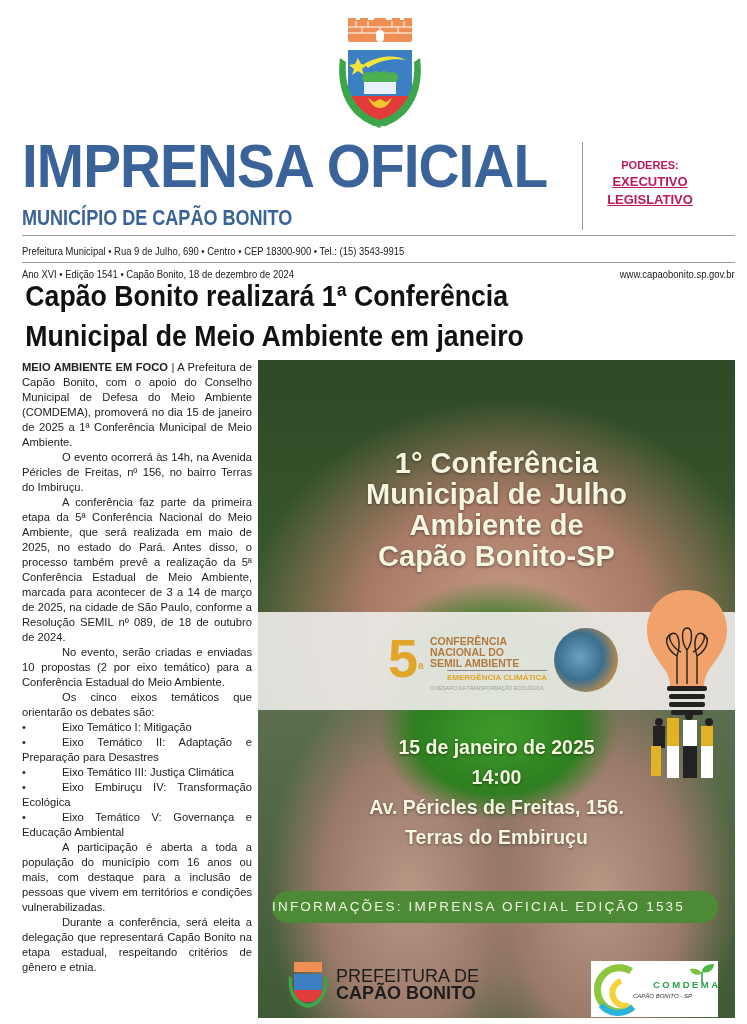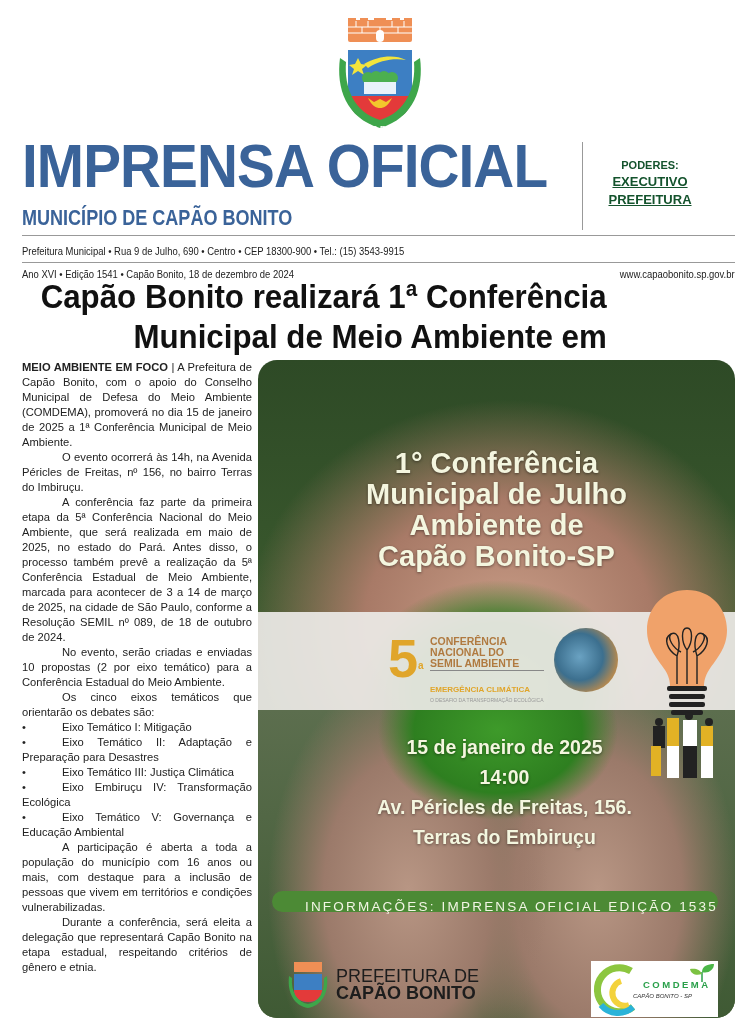--- a/index.html
+++ b/index.html
@@ -6,72 +6,71 @@
   body { width:747px; height:1024px; position:relative; overflow:hidden; font-family:"Liberation Sans", sans-serif; color:#111; }
   .abs { position:absolute; }
 
   
   #crest { left:330px; top:18px; width:100px; height:118px; }
 
   
   #masthead-title { left:22px; top:133px; font-family:"Liberation Sans", sans-serif; font-weight:bold; color:#3a6399; font-size:61px; letter-spacing:-1px; transform:scaleX(0.93); transform-origin:left top; line-height:66px; white-space:nowrap; }
   #masthead-sub { left:22px; top:205px; font-weight:bold; color:#3a6399; font-size:22px; transform:scaleX(0.82); transform-origin:left top; white-space:nowrap; line-height:26px; }
   #vdivider { left:582px; top:142px; width:1px; height:88px; background:#999; }
-  #poderes { left:590px; top:158px; width:120px; text-align:center; color:#14532d; font-weight:bold; }
+  #poderes { left:590px; top:158px; width:120px; text-align:center; color:#be185d; font-weight:bold; }
   #poderes .p1 { font-size:11px; line-height:15px; }
   #poderes .p2 { font-size:13px; line-height:18px;text-decoration:underline; }
   #hr1 { left:22px; top:235px; width:713px; height:1px; background:#999; }
   #address { left:22px; top:245px; font-size:10.5px; color:#222; white-space:nowrap; transform:scaleX(0.9); transform-origin:left top; }
   #hr2 { left:22px; top:262px; width:713px; height:1px; background:#999; }
   #edition { left:22px; top:268px; font-size:10.5px; color:#222; white-space:nowrap; transform:scaleX(0.9); transform-origin:left top; }
   #website { right:12px; top:268px; font-size:10.5px; color:#222; white-space:nowrap; transform:scaleX(0.9); transform-origin:right top; }
 
   
-  #headline { left:0; top:276px; width:632px; text-align:right; font-weight:bold; font-size:34px; line-height:40px; color:#111; }
+  #headline { left:0; top:276px; width:632px; text-align:left; font-weight:bold; font-size:29px; line-height:40px; color:#111; }
   #headline span { display:block; transform:scaleX(0.92); }
 
   
   #article { left:22px; top:360px; width:230px; font-size:11.2px; line-height:15px; color:#222; text-align:justify; }
   #article p { margin:0; }
   #article .indent { text-indent:40px; }
   #article .kicker { font-weight:bold; }
 
   
   #poster { left:258px; top:360px; width:477px; height:658px; overflow:hidden;
     background:
       radial-gradient(ellipse 140px 110px at 240px 330px, #3f9a2b 0%, #2f7a22 60%, rgba(0,0,0,0) 100%),
       radial-gradient(ellipse 260px 220px at 250px 260px, #c89c86 0%, #a87a67 55%, rgba(0,0,0,0) 100%),
       linear-gradient(180deg, #2e4a26 0%, #3b5a2e 40%, #4c6b3b 100%);
-    border-radius: 19px;
   }
   #poster .hands-bottom { position:absolute; left:0; top:350px; width:477px; height:308px;
     background:
       radial-gradient(ellipse 120px 90px at 240px 20px, #3e9a2a 0%, #2e7f20 70%, rgba(0,0,0,0) 100%),
       radial-gradient(ellipse 140px 220px at 150px 180px, #b89684 0%, #9b7a6a 60%, rgba(0,0,0,0) 100%),
       radial-gradient(ellipse 140px 220px at 340px 180px, #b89684 0%, #9b7a6a 60%, rgba(0,0,0,0) 100%),
       linear-gradient(180deg, #5c6e4e 0%, #3f5a34 100%);
   }
   #poster .title { position:absolute; left:0; top:88px; width:477px; text-align:center; color:#f4f6df; font-weight:bold; font-size:29px; line-height:31px; text-shadow:0 1px 3px rgba(0,0,0,0.45); }
   #poster .band { position:absolute; left:0; top:252px; width:477px; height:98px; background:rgba(236,234,230,0.93); }
   #poster .cnma { position:absolute; left:130px; top:268px; width:220px; height:70px; }
   #poster .cnma .five { position:absolute; left:0; top:0; font-size:54px; font-weight:bold; color:#e0a52a; line-height:60px; }
   #poster .cnma .five sup { font-size:10px; vertical-align:top; position:relative; top:8px; }
   #poster .cnma .lines { position:absolute; left:42px; top:8px; color:#b07a40; font-weight:bold; font-size:10.5px; line-height:11px; }
-  #poster .cnma .emerg { color:#e0a52a; font-size:8px; border-top:1px solid #888; margin-top:1px; padding-top:13px; }
+  #poster .cnma .emerg { color:#e0a52a; font-size:8px; border-top:1px solid #888; margin-top:1px; padding-top:1px;margin-left:17px; }
   #poster .cnma .tiny { color:#999; font-size:5px; font-weight:normal; }
   #poster .cnma .globe { position:absolute; left:166px; top:0; width:64px; height:64px; border-radius:50%;
     background: radial-gradient(circle at 40% 45%, #6aa2c2 0%, #3c6f8e 45%, #b98a4d 75%, #7c5b34 100%); }
   #poster .bulb { position:absolute; left:383px; top:226px; width:92px; height:200px; }
-  #poster .details { position:absolute; left:8px; top:372px; width:477px; text-align:center; color:#f4f6df; font-weight:bold; font-size:19.5px; line-height:30px; text-shadow:0 1px 3px rgba(0,0,0,0.45); }
-  #poster .info { position:absolute; left:14px; top:531px; width:446px; height:21px; border-radius:16px; background:#4c8a35; color:#f2f5e4; font-size:13.5px; letter-spacing:2.2px; text-align:right; line-height:32px; font-weight:normal; }
+  #poster .details { position:absolute; left:0; top:372px; width:477px; text-align:center; color:#f4f6df; font-weight:bold; font-size:19.5px; line-height:30px; text-shadow:0 1px 3px rgba(0,0,0,0.45); }
+  #poster .info { position:absolute; left:14px; top:531px; width:446px; height:32px; border-radius:16px; background:#4c8a35; color:#f2f5e4; font-size:13.5px; letter-spacing:2.2px; text-align:left; line-height:32px; font-weight:normal; }
   #poster .pref { position:absolute; left:28px; top:600px; width:200px; height:50px; }
   #poster .pref .txt { position:absolute; left:50px; top:8px; font-size:18px; line-height:17px; color:#1d1d1d; }
   #poster .pref .txt b { font-weight:bold; }
   #poster .comdema { position:absolute; left:333px; top:601px; width:127px; height:56px; background:#fff; }
-  #poster .comdema .name { position:absolute; left:52px; top:18px; font-size:9.5px; letter-spacing:2.5px; color:#2aa04a; font-weight:bold; }
+  #poster .comdema .name { position:absolute; left:62px; top:18px; font-size:9.5px; letter-spacing:2.5px; color:#2aa04a; font-weight:bold; }
   #poster .comdema .sub { position:absolute; left:42px; top:32px; font-size:6px; font-style:italic; color:#333; }
 </style>
 </head>
 <body>
 
 <svg id="crest" class="abs" viewBox="0 0 100 118">
 
   <g fill="#ef8f55">
     <rect x="18" y="2" width="64" height="22" rx="2"></rect>
     <rect x="18" y="0" width="8" height="5"></rect>
@@ -101,21 +100,21 @@
   <path d="M10 40c-4 30 6 60 40 70 34-10 44-40 40-70l-6 4c2 26-8 50-34 58C24 94 14 70 16 44z" fill="#3ea64a"></path>
   <text x="50" y="113" font-size="8" font-weight="bold" fill="#fff" text-anchor="middle" font-family="Liberation Sans, sans-serif">CAPÃO BONITO</text>
 </svg>
 
 <div id="masthead-title" class="abs">IMPRENSA OFICIAL</div>
 <div id="masthead-sub" class="abs">MUNICÍPIO DE CAPÃO BONITO</div>
 <div id="vdivider" class="abs"></div>
 <div id="poderes" class="abs">
   <div class="p1">PODERES:</div>
   <div class="p2">EXECUTIVO</div>
-  <div class="p2">PREFEITURA</div>
+  <div class="p2">LEGISLATIVO</div>
 </div>
 <div id="hr1" class="abs"></div>
 <div id="address" class="abs">Prefeitura Municipal • Rua 9 de Julho, 690 • Centro • CEP 18300-900 • Tel.: (15) 3543-9915</div>
 <div id="hr2" class="abs"></div>
 <div id="edition" class="abs">Ano XVI • Edição 1541 • Capão Bonito, 18 de dezembro de 2024</div>
 <div id="website" class="abs">www.capaobonito.sp.gov.br</div>
 
 <h1 id="headline" class="abs" style="margin:0;">
   <span>Capão Bonito realizará 1ª Conferência</span>
   <span>Municipal de Meio Ambiente em janeiro</span>

